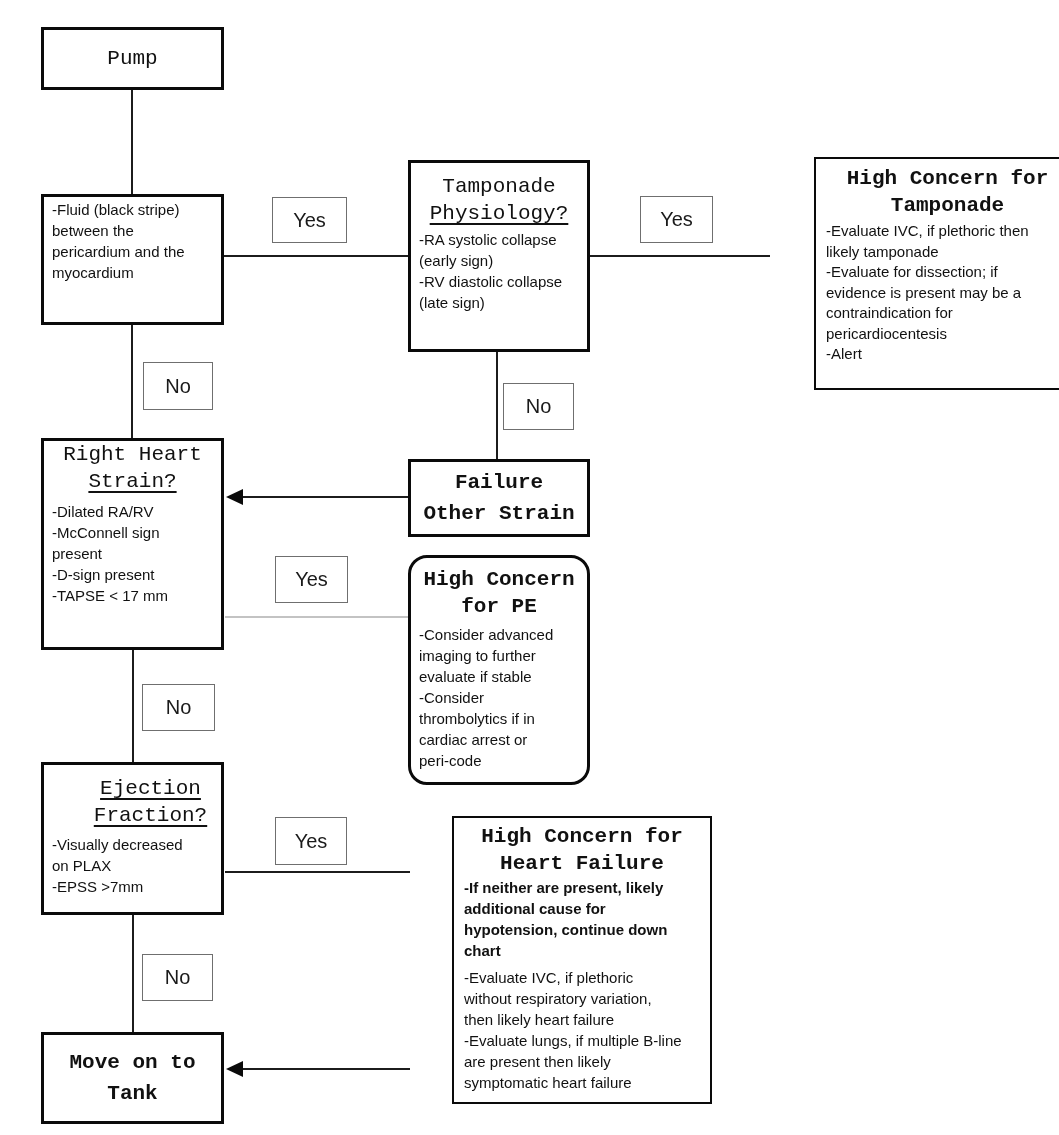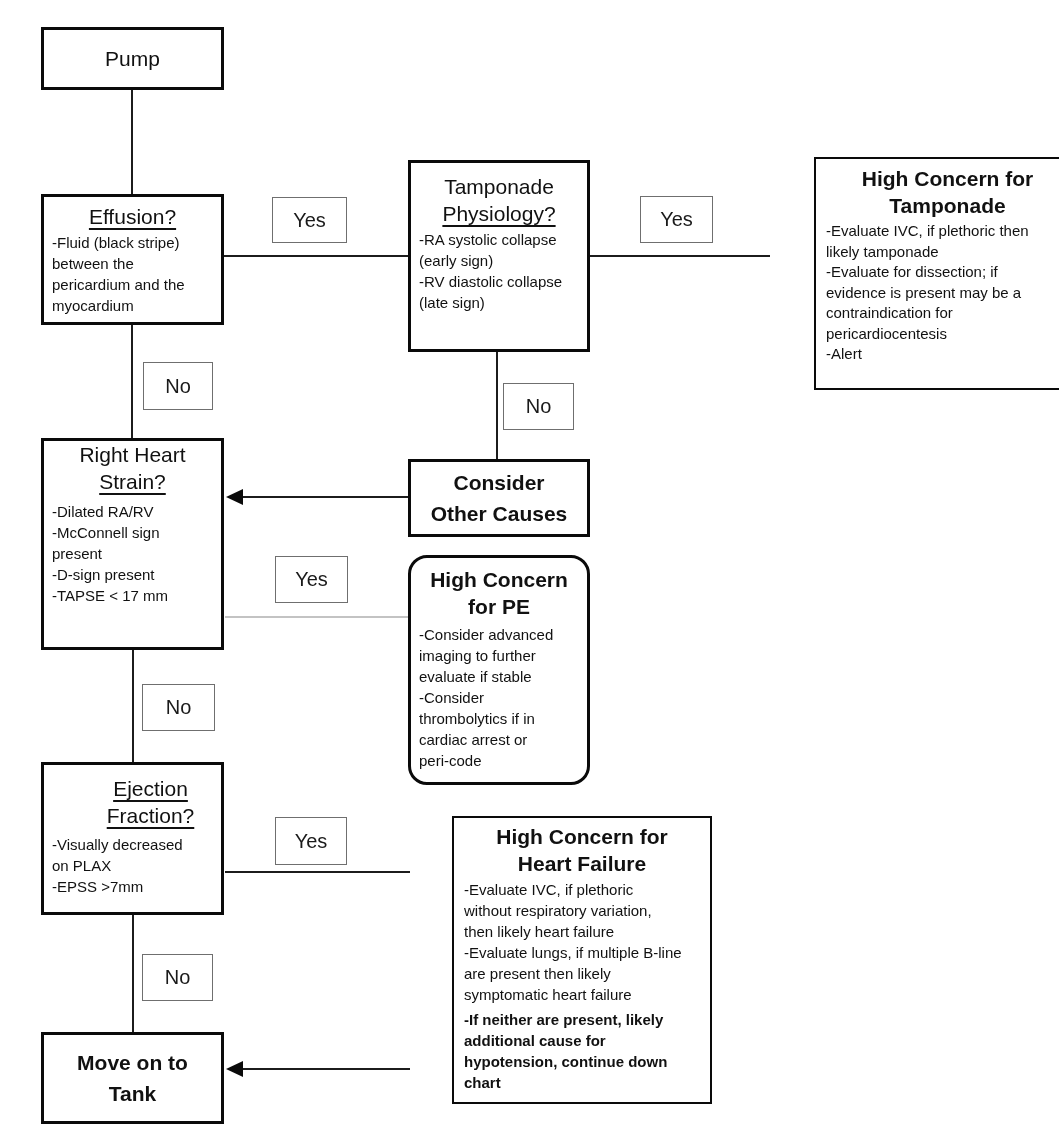--- a/index.html
+++ b/index.html
@@ -2,21 +2,21 @@
 <html><head>
 <meta charset="utf-8">
 <style>
   html,body{margin:0;padding:0;background:#ffffff;}
   body{font-family:"Liberation Sans","DejaVu Sans",sans-serif;color:#111;}
   .canvas{position:relative;width:1059px;height:1135px;background:#ffffff;overflow:hidden;}
 
   
   .node{position:absolute;background:#fff;border:3px solid #0a0a0a;box-sizing:border-box;text-align:center;}
   .node.thin-border{border-width:2px;margin-left:44px;}
-  .node-title{font-size:21px;line-height:27px;font-weight:400;padding-top:6px;white-space:pre-line;}
+  .node-title{font-size:21px;line-height:27px;font-weight:400;padding-top:6px;white-space:pre-line;font-family:Liberation Mono, monospace;}
   .node-title.bold{font-weight:700;}
   .u{text-decoration:underline;text-decoration-thickness:2px;text-underline-offset:4px;}
   .node-body{font-size:15px;line-height:21px;text-align:left;padding:2px 6px 4px 8px;white-space:pre-line;}
   .node-body.bold{font-weight:700;padding-top:0;}
   .center-label{display:flex;align-items:center;justify-content:center;height:100%;}
 
   
   .edge-label{position:absolute;background:#fff;border:1px solid #6f6f6f;box-sizing:border-box;
               display:flex;align-items:center;justify-content:center;font-size:20px;color:#1a1a1a;}
 
@@ -49,21 +49,20 @@
   <div class="hline" style="left:240px;top:1068px;width:170px;"></div>
   <div class="arrow-left" style="left:226px;top:1061px;"></div>
 
   <div class="node" style="left:41px;top:27px;width:183px;height:63px;">
     <div class="center-label">
       <span class="node-title" style="padding-top:0;">Pump</span>
     </div>
   </div>
 
   <div class="node" style="left:41px;top:194px;width:183px;height:131px;">
-    <div class="node-title"><span class="u">Effusion?</span></div>
     <div class="node-body">-Fluid (black stripe)
 between the
 pericardium and the
 myocardium</div>
   </div>
 
   <div class="node" style="left:408px;top:160px;width:182px;height:192px;">
     <div class="node-title" style="padding-top:10px;"><span>Tamponade</span><br><span class="u">Physiology?</span></div>
     <div class="node-body">-RA systolic collapse
 (early sign)
@@ -77,21 +76,21 @@
 likely tamponade
 -Evaluate for dissection; if
 evidence is present may be a
 contraindication for
 pericardiocentesis
 -Alert</div>
   </div>
 
   <div class="node" style="left:408px;top:459px;width:182px;height:78px;">
     <div class="center-label">
-      <span class="node-title bold" style="padding-top:0;line-height:31px;"><span>Consider</span><br><span>Other Causes</span></span>
+      <span class="node-title bold" style="padding-top:0;line-height:31px;"><span>Failure</span><br><span>Other Strain</span></span>
     </div>
   </div>
 
   <div class="node" style="left:41px;top:438px;width:183px;height:212px;">
     <div class="node-title" style="padding-top:0;"><span>Right Heart</span><br><span class="u">Strain?</span></div>
     <div class="node-body" style="padding-top:6px;">-Dilated RA/RV
 -McConnell sign
 present
 -D-sign present
 -TAPSE &lt; 17 mm</div>
@@ -110,30 +109,30 @@
 
   <div class="node" style="left:41px;top:762px;width:183px;height:153px;">
     <div class="node-title" style="padding-top:10px;padding-left:36px;"><span class="u">Ejection</span><br><span class="u">Fraction?</span></div>
     <div class="node-body" style="padding-top:5px;">-Visually decreased
 on PLAX
 -EPSS &gt;7mm</div>
   </div>
 
   <div class="node thin-border" style="left:408px;top:816px;width:260px;height:288px;">
     <div class="node-title bold" style="padding-top:5px;"><span>High Concern for</span><br><span>Heart Failure</span></div>
+    <div class="node-body bold" style="padding-left:10px;line-height:21px;">-If neither are present, likely
+additional cause for
+hypotension, continue down
+chart</div>
     <div class="node-body" style="padding-left:10px;line-height:21px;">-Evaluate IVC, if plethoric
 without respiratory variation,
 then likely heart failure
 -Evaluate lungs, if multiple B-line
 are present then likely
 symptomatic heart failure</div>
-    <div class="node-body bold" style="padding-left:10px;line-height:21px;">-If neither are present, likely
-additional cause for
-hypotension, continue down
-chart</div>
   </div>
 
   <div class="node" style="left:41px;top:1032px;width:183px;height:92px;">
     <div class="center-label">
       <span class="node-title bold" style="padding-top:0;line-height:31px;"><span>Move on to</span><br><span>Tank</span></span>
     </div>
   </div>
 
   <div class="edge-label" style="left:272px;top:197px;width:75px;height:46px;">Yes</div>
   <div class="edge-label" style="left:640px;top:196px;width:73px;height:47px;">Yes</div>

